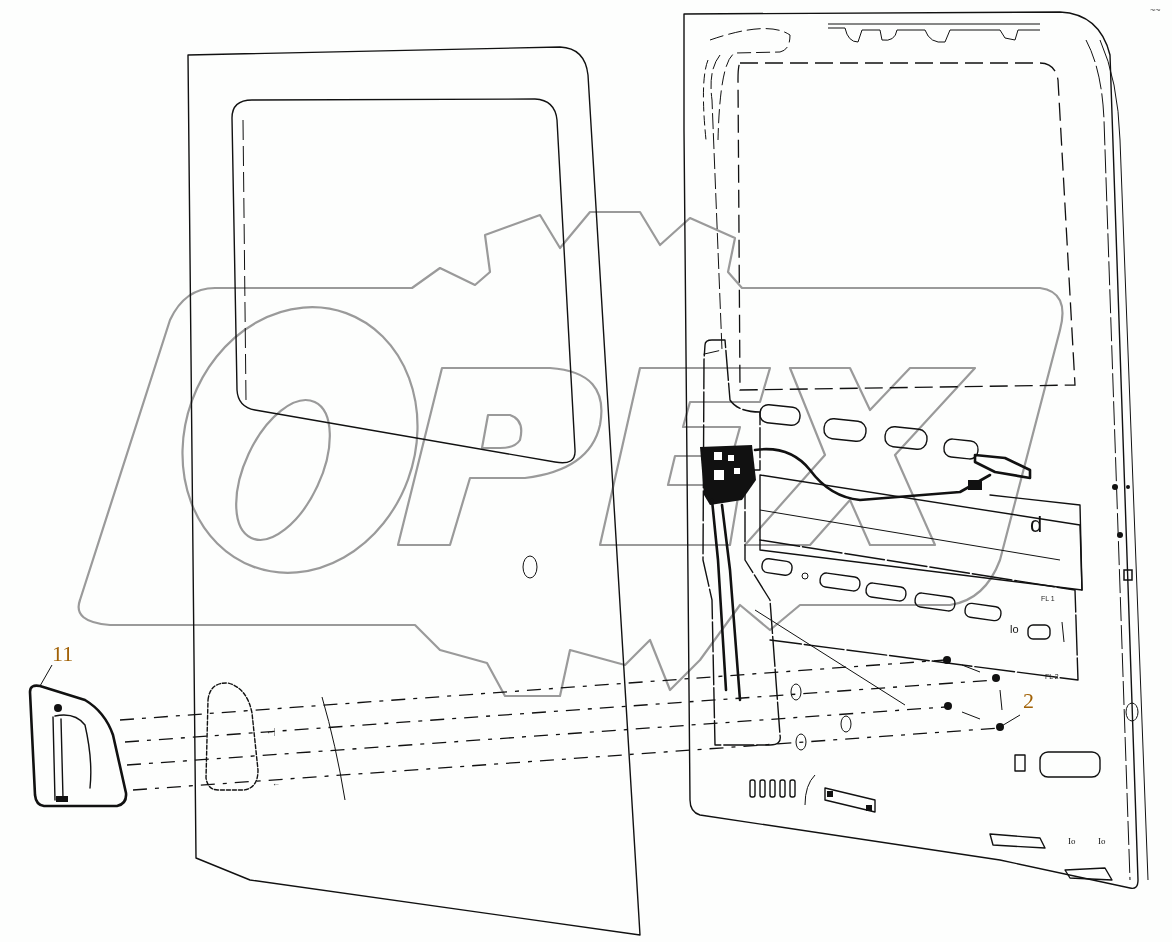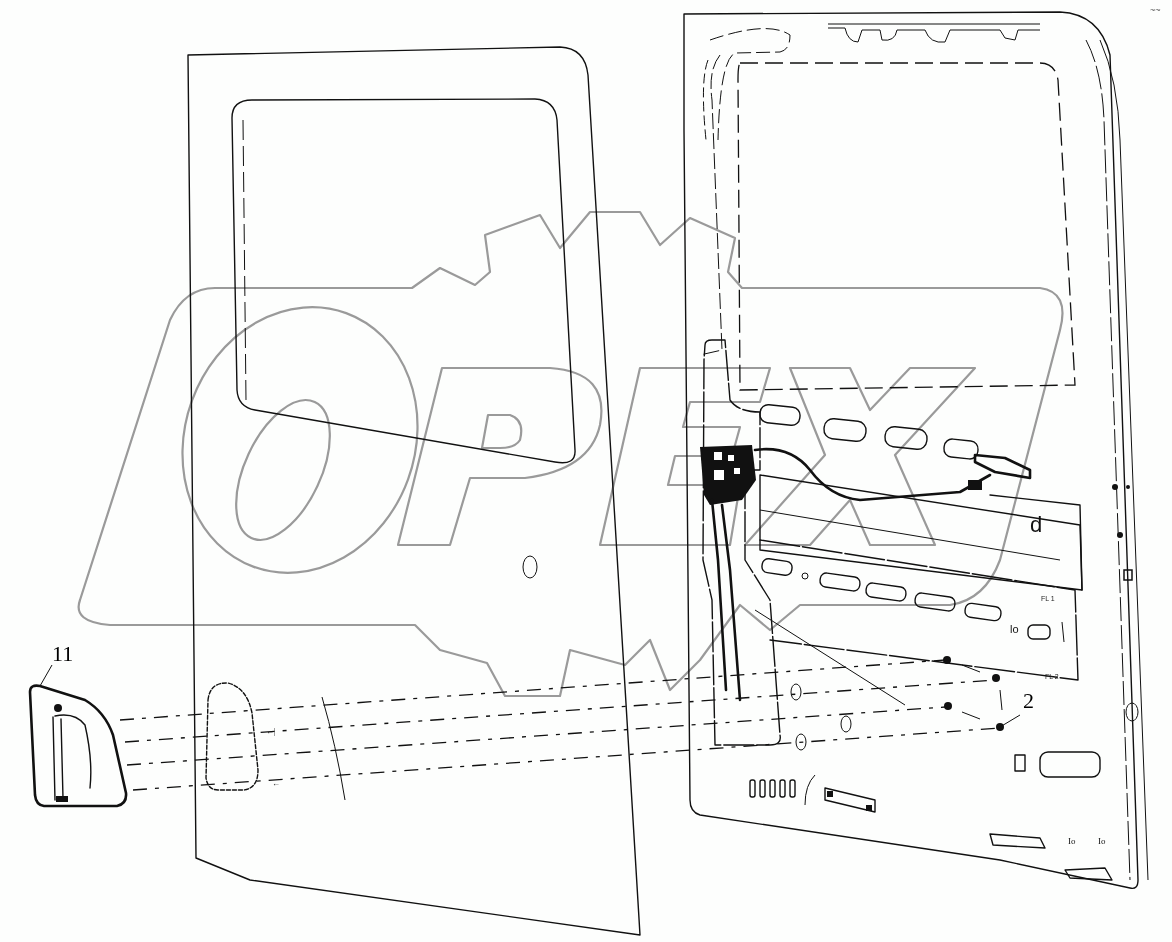--- a/index.html
+++ b/index.html
@@ -5,21 +5,21 @@
   html, body { margin: 0; padding: 0; background: #fdfefd; }
   body { width: 1172px; height: 942px; overflow: hidden; position: relative;
          font-family: "Liberation Serif", serif; }
   #canvas { position: absolute; left: 0; top: 0; width: 1172px; height: 942px; }
   .ln { fill: none; stroke: #111; stroke-width: 1.4; stroke-linecap: round; stroke-linejoin: round; }
   .lnb { fill: none; stroke: #111; stroke-width: 2.6; stroke-linecap: round; stroke-linejoin: round; }
   .lnt { fill: none; stroke: #111; stroke-width: 1; }
   .dash { fill: none; stroke: #111; stroke-width: 1.3; stroke-dasharray: 14 8 4 8; }
   .dash2 { fill: none; stroke: #111; stroke-width: 1.3; stroke-dasharray: 18 7; }
   .wm { fill: none; stroke: #9a9a9a; stroke-width: 2.2; stroke-linejoin: round; }
-  .callout { position: absolute; font-family: "Liberation Serif", serif; font-size: 22px; color: #000000; line-height: 1; }
+  .callout { position: absolute; font-family: "Liberation Serif", serif; font-size: 22px; color: #a16207; line-height: 1; }
   .small { position:absolute; font-family:"Liberation Sans", sans-serif; font-size:7px; color:#222; }
 </style>
 </head>
 <body>
 
 <svg id="canvas" viewBox="0 0 1172 942" xmlns="http://www.w3.org/2000/svg">
 
   <g>
 
     <path class="wm" d="M 80,600 L 170,320 Q 185,288 215,288 L 412,288 L 440,268 L 475,285 L 490,272 L 485,235 L 540,215 L 560,248 L 590,212 L 640,212 L 660,245 L 690,218 L 735,238 L 728,272 L 742,288 L 1040,288 Q 1070,292 1060,330 L 1000,560 Q 985,600 950,605 L 800,605 L 770,630 L 740,605 L 700,660 L 670,690 L 650,640 L 625,665 L 570,650 L 560,696 L 505,696 L 487,663 L 440,650 L 415,625 L 110,625 Q 72,622 80,600 Z"></path>

